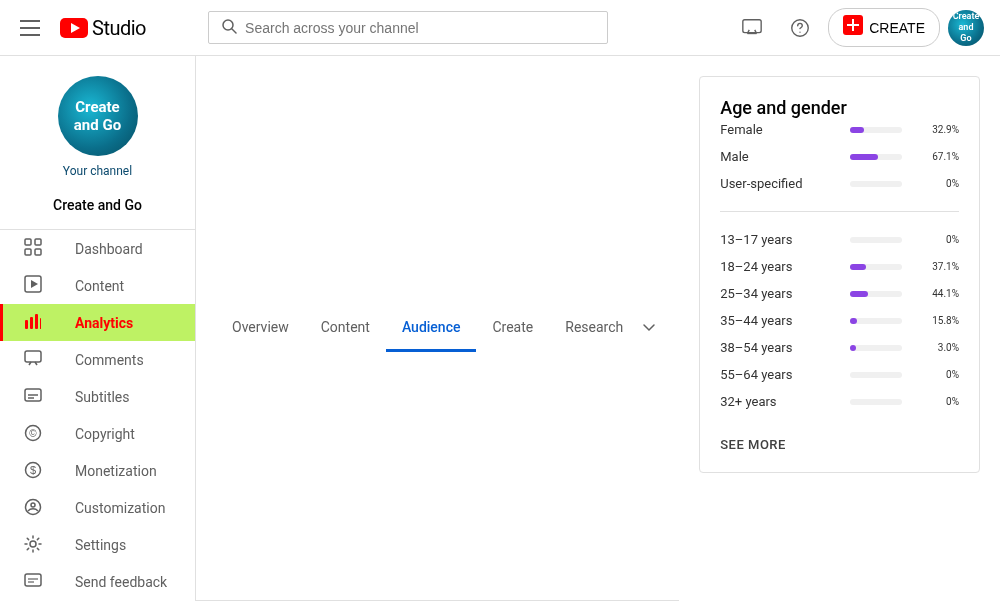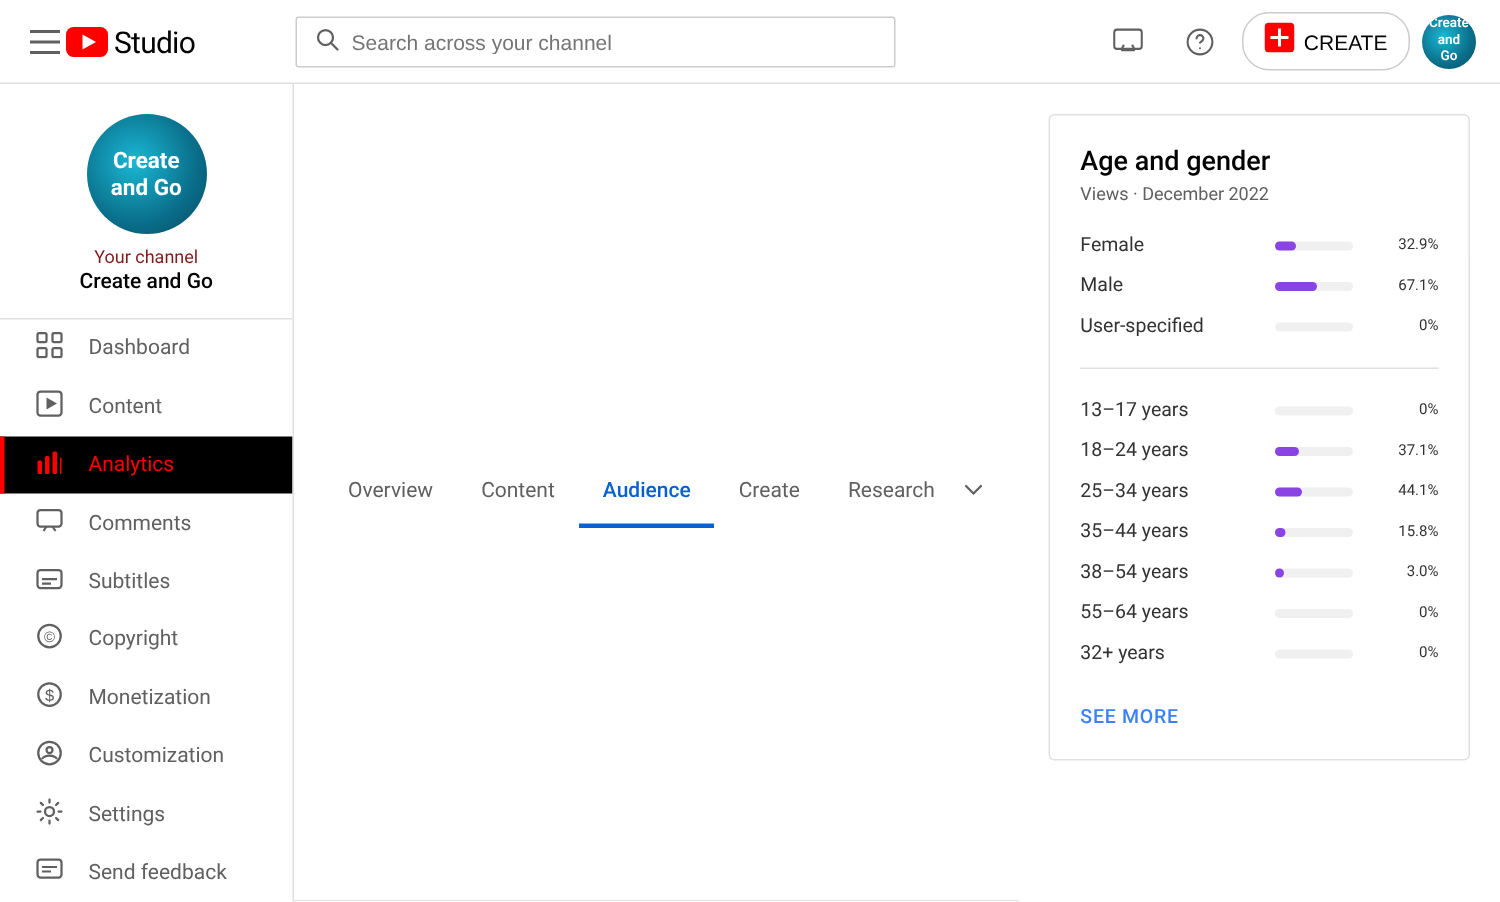--- a/index.html
+++ b/index.html
@@ -3,21 +3,21 @@
   <meta charset="utf-8">
   <style>
     * { box-sizing: border-box; margin: 0; padding: 0; }
     body { font-family: 'Roboto', Arial, sans-serif; font-size: 14px; color: #333; background: #fff; display: flex; flex-direction: column; height: 601px; overflow: hidden; }
 
     
     .topbar {
       display: flex; align-items: center; height: 56px; padding: 0 16px;
       border-bottom: 1px solid #e0e0e0; flex-shrink: 0;
     }
-    .topbar-left { display: flex; align-items: center; }
+    .topbar-left { display: flex; align-items: center; gap: 16px; }
     .hamburger { cursor: pointer; display: flex; flex-direction: column; gap: 5px; padding: 4px; }
     .hamburger span { display: block; width: 20px; height: 2px; background: #606060; }
     .logo { display: flex; align-items: center; gap: 4px; text-decoration: none; }
     .yt-icon { width: 28px; height: 20px; }
     .logo-text { font-size: 20px; font-weight: 400; color: #030303; letter-spacing: -0.5px; }
 
     .search-bar {
       flex: 1; max-width: 400px; margin: 0 auto;
       display: flex; align-items: center;
       border: 1px solid #ccc; border-radius: 2px;
@@ -56,29 +56,29 @@
     .channel-info {
       padding: 20px 16px 16px; display: flex; flex-direction: column; align-items: center;
       border-bottom: 1px solid #e0e0e0;
     }
     .channel-avatar-inner {
       width: 80px; height: 80px; border-radius: 50%;
       background: radial-gradient(circle at 40% 40%, #1ab8d4, #0a6e8a 60%, #064a5e);
       display: flex; align-items: center; justify-content: center;
       color: white; font-size: 16px; font-weight: 700; text-align: center; line-height: 1.2;
     }
-    .channel-label { font-size: 12px; color: #7f1d1d; margin-bottom: 2px; }
+    .channel-label { font-size: 12px; color: #0c4a6e; margin-bottom: 19px; }
     .channel-name { font-size: 14px; font-weight: 500; color: #030303; }
 
     .nav-item {
-      display: flex; align-items: center; gap: 16px; padding: 0 20px;
+      display: flex; align-items: center; gap: 32px; padding: 0 20px;
       height: 48px; cursor: pointer; color: #606060; text-decoration: none;
       border-left: 3px solid transparent;
     }
-    .nav-item.active { color: #ff0000; border-left: 3px solid #ff0000; background: #000000; font-weight: 400; }
+    .nav-item.active { color: #ff0000; border-left: 3px solid #ff0000; background: #bef264; font-weight: 700; }
     .nav-item .nav-icon { width: 20px; text-align: center; flex-shrink: 0; }
     .nav-item .nav-label { font-size: 14px; }
 
     
     .content-area { flex: 1; overflow-y: auto; display: flex; flex-direction: row; }
 
     
     .tabs-row {
       display: flex; align-items: center; border-bottom: 1px solid #e0e0e0;
       padding: 0 20px; flex-shrink: 0; position: relative;
@@ -104,21 +104,21 @@
 
     .bar-row { display: flex; align-items: center; margin-bottom: 12px; }
     .bar-label { width: 130px; font-size: 13px; color: #333; flex-shrink: 0; }
     .bar-track { flex: 1; height: 6px; background: #f0f0f0; border-radius: 3px; position: relative; margin-right: 12px; }
     .bar-fill { height: 100%; background: #8b44e4; border-radius: 3px; }
     .bar-pct { width: 45px; text-align: right; font-size: 10px; color: #333; flex-shrink: 0; }
 
     .section-divider { margin: 20px 0; border: none; border-top: 1px solid #e0e0e0; }
 
     .see-more {
-      color: #3b82f6; font-size: 13px; font-weight: 500; cursor: pointer;
+      color: #404040; font-size: 13px; font-weight: 500; cursor: pointer;
       text-transform: uppercase; letter-spacing: 0.5px; margin-top: 16px;
       display: inline-block;
     }
   </style>
 </head>
 <body>
 
 <div class="topbar">
   <div class="topbar-left">
     <div class="hamburger">
@@ -301,21 +301,20 @@
       <div class="tab-dropdown">
         <svg width="20" height="20" viewBox="0 0 20 20">
           <path d="M5 8l5 5 5-5" stroke="#606060" stroke-width="1.5" fill="none" stroke-linecap="round"></path>
         </svg>
       </div>
     </div>
 
     <div class="analytics-content">
       <div class="card">
         <div class="card-title">Age and gender</div>
-        <div class="card-subtitle">Views · December 2022</div>
 
         
         <div id="gender-rows">
             <div class="bar-row">
       <div class="bar-label">Female</div>
       <div class="bar-track">
         <div class="bar-fill" style="width:26.32%"></div>
       </div>
       <div class="bar-pct">32.9%</div>
     </div>

